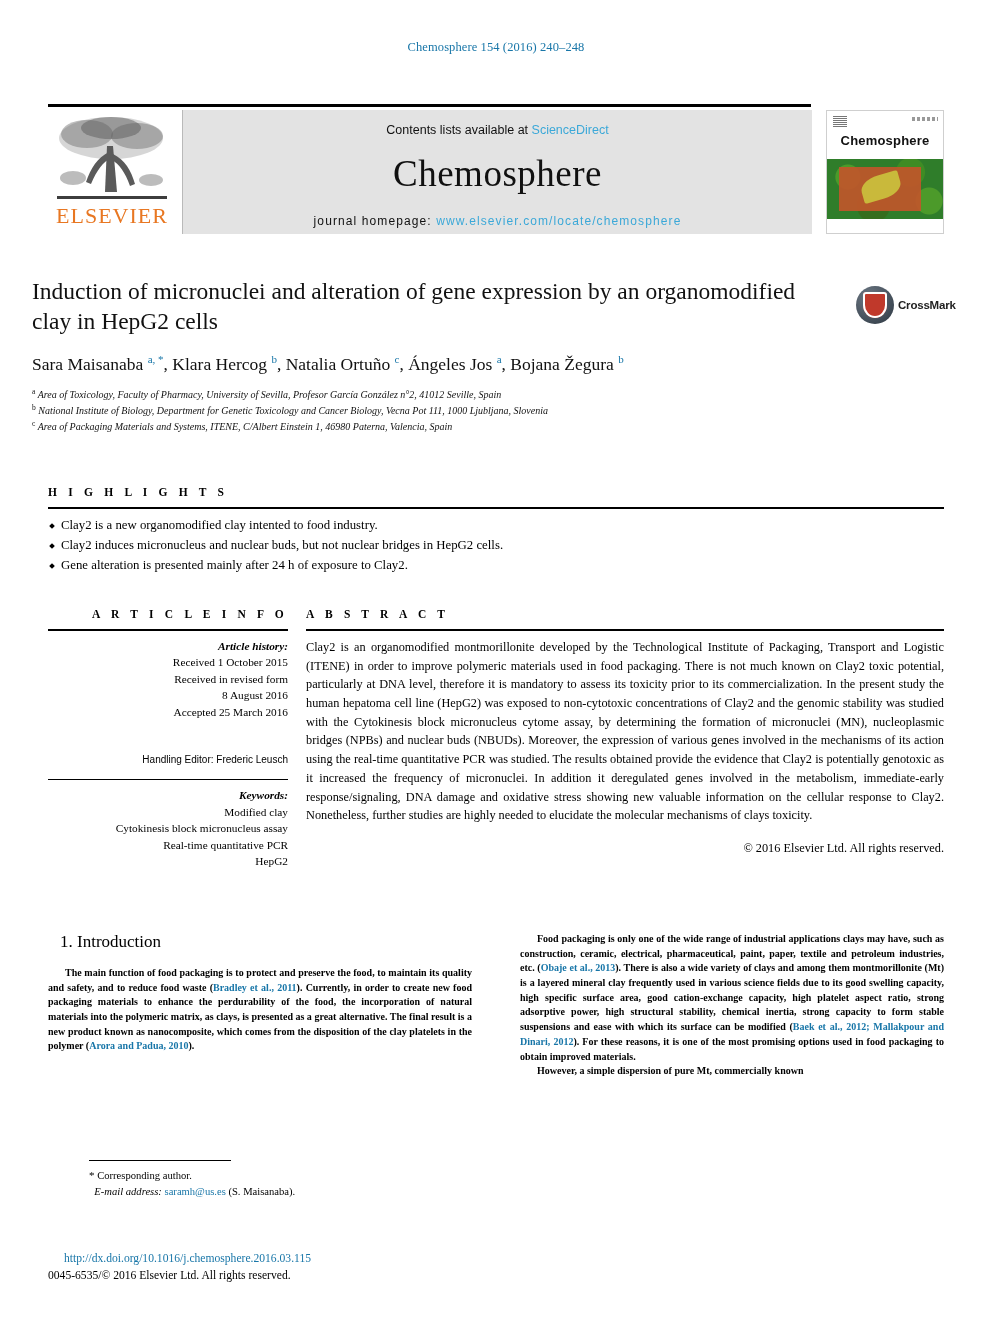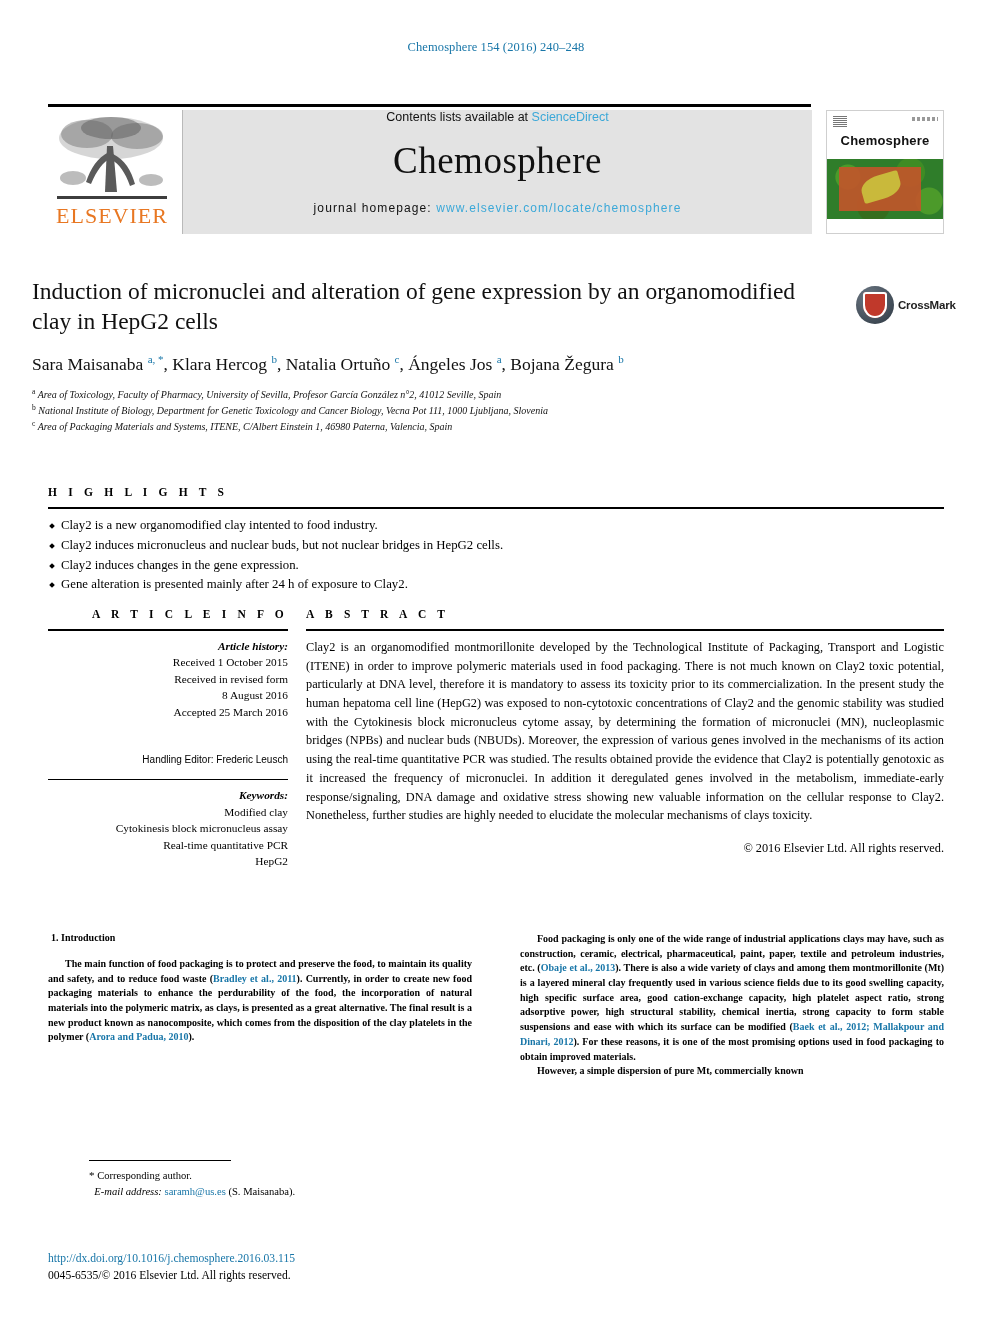--- a/index.html
+++ b/index.html
@@ -78,20 +78,21 @@
     width: 629px;
     height: 124px;
     background: #e3e3e3;
     border-left: 1px solid #b9b9b9;
     text-align: center;
   }
   .contents-line {
     font-family: "Liberation Sans", sans-serif;
     font-size: 12.5px;
     color: #111;
+    padding-top: 13px;
   }
   .contents-line .sd {
     color: #3ba8d8;
   }
   .journal-title {
     font-family: "Liberation Serif", serif;
     font-size: 37px;
     color: #111;
     margin-top: 15px;
     letter-spacing: .5px;
@@ -369,23 +370,23 @@
     position: absolute;
     left: 48px;
     top: 932px;
     width: 896px;
     display: flex;
     gap: 48px;
   }
   .col { width: 424px; }
   .sec-title {
     font-family: "Liberation Serif", serif;
-    font-weight: bold;
-    font-size: 10px;
-    margin: 0 0 14px 3px;
+    font-weight: normal;
+    font-size: 17px;
+    margin: 0 0 14px 12px;
   }
   .para {
     font-family: "Liberation Serif", serif;
     font-size: 10px;
     line-height: 1.47;
     text-align: justify;
     text-indent: 17px;
     margin: 0 0 0 0;
     font-weight: bold;
   }
@@ -418,21 +419,21 @@
   .footnote-text .em { font-style: italic; }
   .footer-doi {
     position: absolute;
     left: 48px;
     top: 1250px;
     width: 500px;
     font-family: "Liberation Serif", serif;
     font-size: 11.6px;
     line-height: 1.5;
   }
-  .footer-doi .doi-link { color: #1876a8; }
+  .footer-doi .doi-link { color: #1876a8; margin-left: 16px; }
 </style>
 </head>
 <body>
 
 <div class="page">
 
   <div class="running-head">Chemosphere 154 (2016) 240–248</div>
 
   <div class="masthead">
     <div class="masthead-rule-top"></div>
@@ -496,21 +497,20 @@
     </div>
     <div class="crossmark-word">CrossMark</div>
   </div>
 
   <div class="highlights">
     <div class="sec-label">H I G H L I G H T S</div>
     <div class="rule rule-thick"></div>
     <ul class="hl-list">
       <li>Clay2 is a new organomodified clay intented to food industry.</li>
       <li>Clay2 induces micronucleus and nuclear buds, but not nuclear bridges in HepG2 cells.</li>
-      <li>Clay2 induces changes in the gene expression.</li>
       <li>Gene alteration is presented mainly after 24 h of exposure to Clay2.</li>
     </ul>
   </div>
 
   <div class="info-abstract">
     <div class="ia-heads">
       <div class="ia-col-left">
         <div class="sec-label">A R T I C L E    I N F O</div>
       </div>
       <div class="ia-col-gap"></div>

